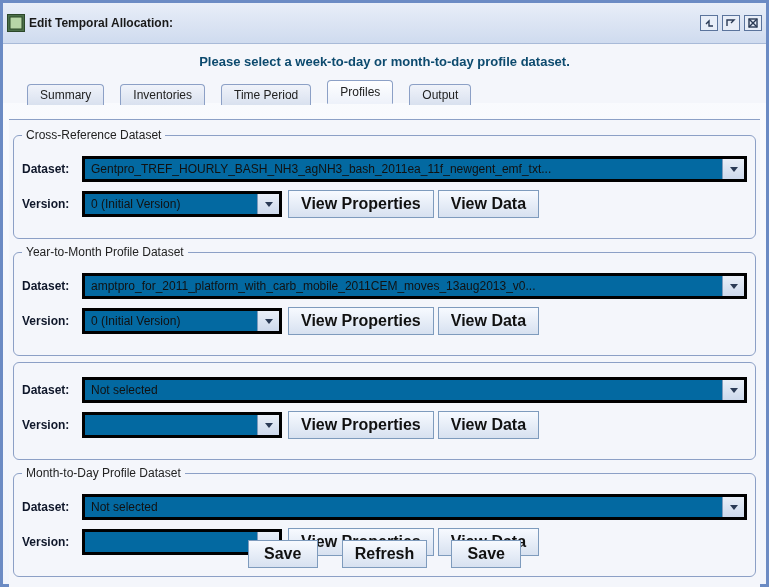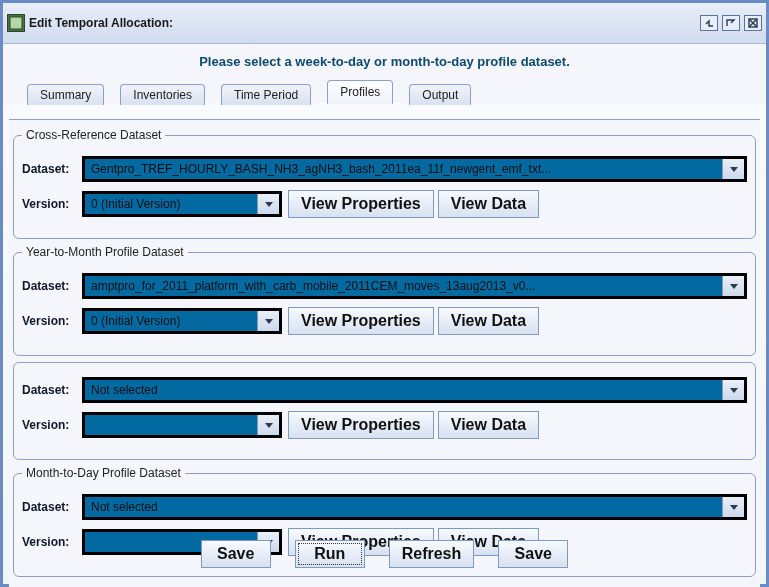--- a/index.html
+++ b/index.html
@@ -347,23 +347,20 @@
           </div>
       </div>
     </fieldset>
 
   </div>
 
   <div class="actionbar">
     <div class="btn">
         <span>Save</span>
       </div>
-    <div class="btn default">
-        <span>Run</span>
-      </div>
     <div class="btn">
         <span>Refresh</span>
       </div>
     <div class="btn">
         <span>Save</span>
       </div>
   </div>
 
 </div>
 

